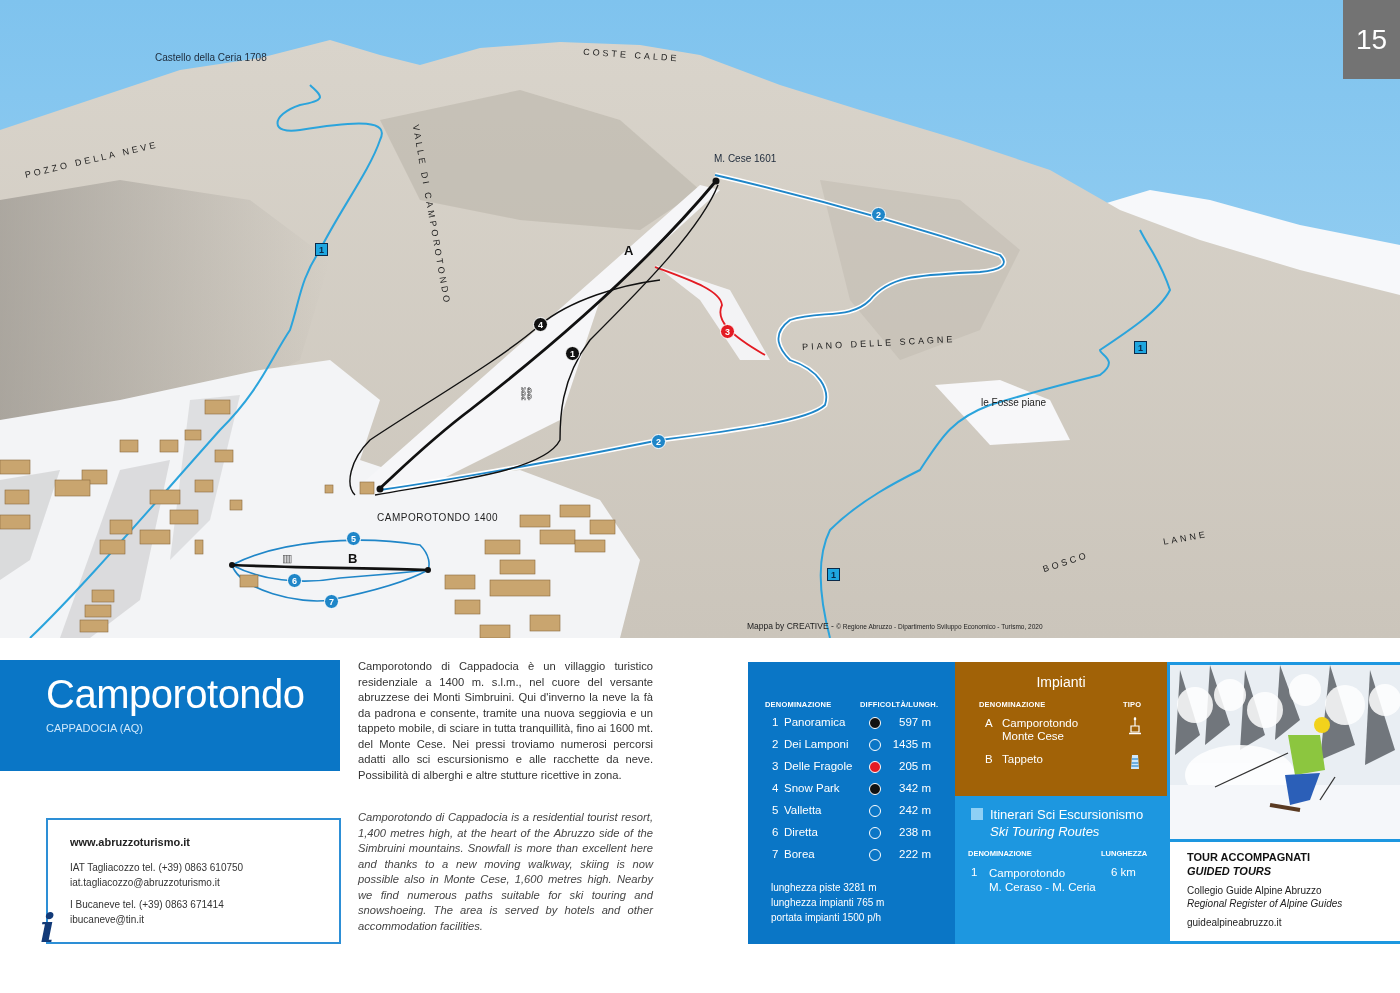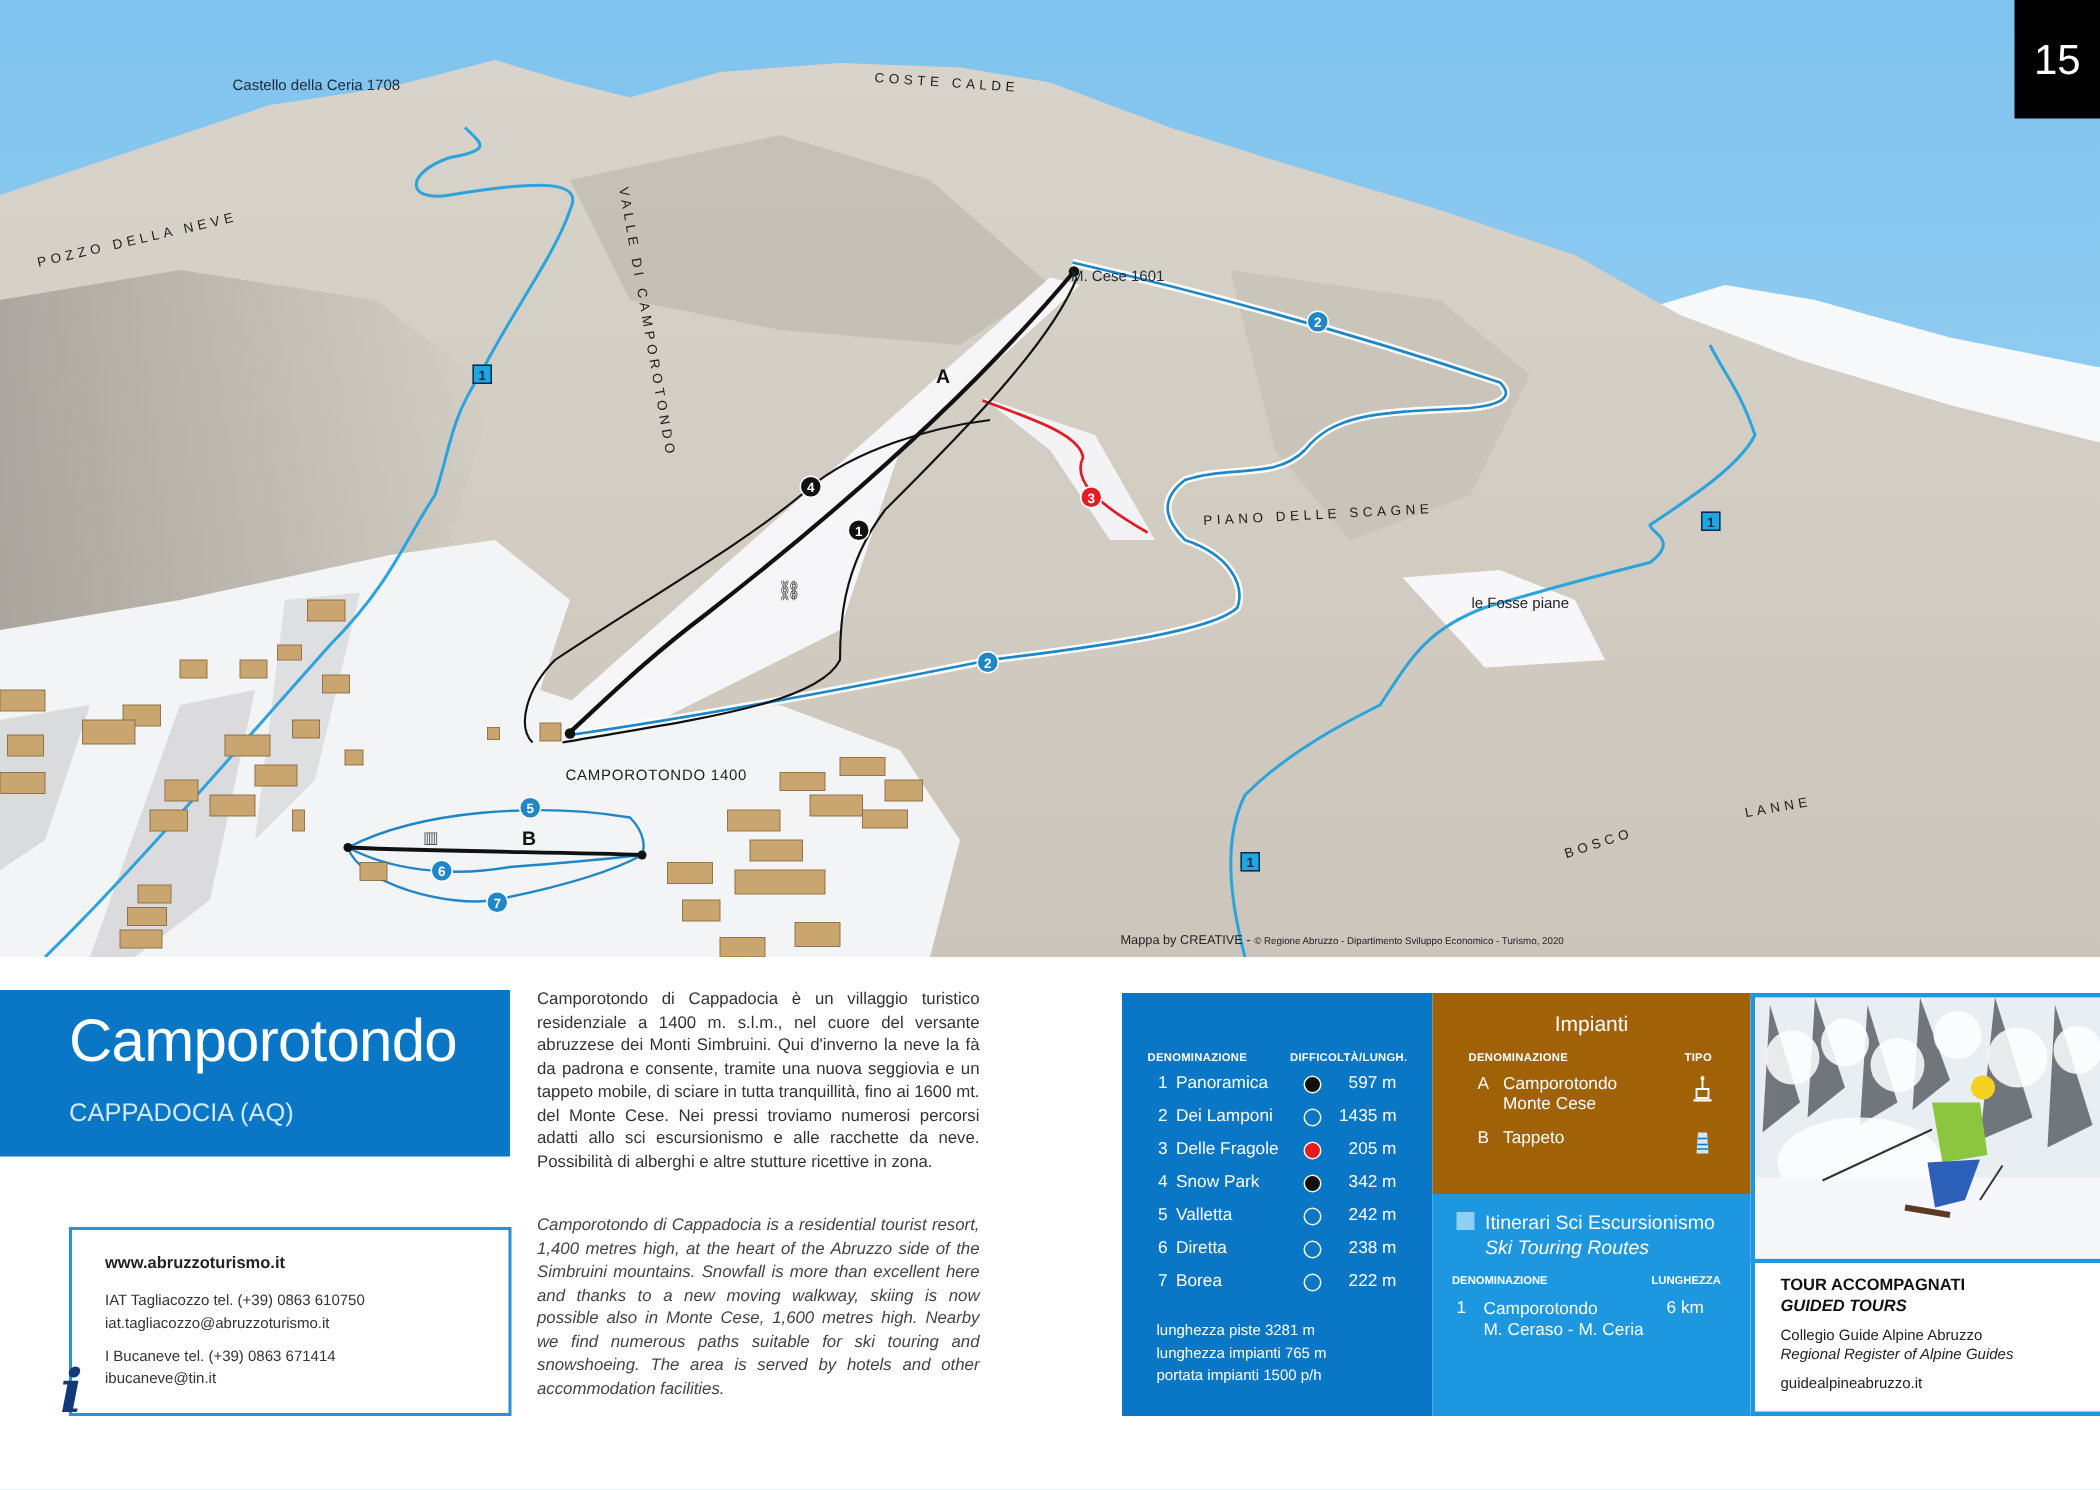--- a/index.html
+++ b/index.html
@@ -2,39 +2,39 @@
 <html><head>
 <meta charset="utf-8">
 <style>
   * { box-sizing: border-box; margin: 0; padding: 0; }
   html, body { width: 1400px; height: 993px; overflow: hidden; background: #ffffff; }
   body { font-family: "DejaVu Sans", sans-serif; color: #333; position: relative; }
 
   
   .map { position: absolute; left: 0; top: 0; width: 1400px; height: 638px; overflow: hidden; background: #8fcbf0; }
   .map svg.terrain { position: absolute; left: 0; top: 0; }
-  .page-num { position: absolute; right: 0; top: 0; width: 57px; height: 79px; background: #000000; color: #fff;
+  .page-num { position: absolute; right: 0; top: 0; width: 57px; height: 79px; background: #737373; color: #fff;
               font-family: "Liberation Sans", sans-serif; font-size: 28px; display: flex; align-items: center; justify-content: center; }
   .map-label { position: absolute; font-family: "Liberation Sans", sans-serif; color: #1d1d1d; white-space: nowrap; }
   .lbl-peak { font-size: 10px; color: #1d2a3a; }
   .lbl-spaced { font-size: 9px; letter-spacing: 3px; text-transform: uppercase; }
   .lbl-village { font-size: 10px; letter-spacing: 0.5px; }
   .credits { position: absolute; left: 747px; top: 621px; font-size: 8.5px; font-family: "Liberation Sans", sans-serif; color: #222; }
   .credits .small { font-size: 6.5px; }
 
   .badge-circle { position: absolute; width: 15px; height: 15px; border-radius: 50%; color: #fff; font-size: 9px; font-weight: bold;
                   font-family: "Liberation Sans", sans-serif; display: flex; align-items: center; justify-content: center; border: 1px solid #fff; }
   .badge-square { position: absolute; width: 13px; height: 13px; background: #1ea6e0; color: #0a2a4a; font-size: 9px; font-weight: bold;
                   font-family: "Liberation Sans", sans-serif; display: flex; align-items: center; justify-content: center; border: 1px solid #0a2a4a; }
   .lift-letter { position: absolute; font-family: "Liberation Sans", sans-serif; font-weight: bold; font-size: 13px; color: #111; }
 
   
   .title-block { position: absolute; left: 0; top: 660px; width: 340px; height: 111px; background: #0a76c6; }
   .title-block .t-main { position: absolute; left: 46px; top: 12px; font-family: "Liberation Sans", sans-serif; font-size: 40px; color: #fff; font-weight: normal; letter-spacing: -0.5px; }
-  .title-block .t-sub { position: absolute; left: 46px; top: 72px; font-family: "Liberation Sans", sans-serif; font-size: 17px; color: #cfe8fb; }
+  .title-block .t-sub { position: absolute; left: 46px; top: 62px; font-family: "Liberation Sans", sans-serif; font-size: 11px; color: #cfe8fb; }
 
   
   .info-box { position: absolute; left: 46px; top: 818px; width: 295px; height: 126px; border: 2px solid #2d8fd6; background: #fff; }
   .info-box .url { position: absolute; left: 22px; top: 16px; font-weight: bold; font-size: 11px; color: #222; font-family: "Liberation Sans", sans-serif; }
   .info-box .ln { position: absolute; left: 22px; font-size: 10px; color: #333; font-family: "Liberation Sans", sans-serif; }
   .info-i { position: absolute; left: 40px; top: 908px; font-family: "DejaVu Serif", serif; font-style: italic; font-weight: bold; font-size: 40px; color: #123a78; line-height: 1; }
 
   
   .desc { position: absolute; left: 358px; width: 295px; font-family: "Liberation Sans", sans-serif; font-size: 11.2px; line-height: 15.5px; color: #333; text-align: justify; }
   .desc-it { top: 659px; }
@@ -176,21 +176,21 @@
         <rect x="480" y="625" width="30" height="13"></rect>
     </g>
   </svg>
 
   <div class="page-num">15</div>
 
   <span class="map-label lbl-peak" style="left:155px;top:52px;">Castello della Ceria 1708</span>
   <span class="map-label lbl-spaced" style="left:583px;top:50px;transform:rotate(4deg);">COSTE   CALDE</span>
   <span class="map-label lbl-spaced" style="left:25px;top:170px;transform:rotate(-13deg);transform-origin:left;">POZZO DELLA NEVE</span>
   <span class="map-label lbl-spaced" style="left:340px;top:210px;transform:rotate(80deg);">VALLE DI CAMPOROTONDO</span>
-  <span class="map-label lbl-peak" style="left:714px;top:153px;margin-top:26px;">M. Cese 1601</span>
+  <span class="map-label lbl-peak" style="left:714px;top:153px;">M. Cese 1601</span>
   <span class="map-label lbl-spaced" style="left:802px;top:338px;transform:rotate(-3deg);">PIANO DELLE SCAGNE</span>
   <span class="map-label lbl-peak" style="left:981px;top:397px;color:#222;">le Fosse piane</span>
   <span class="map-label lbl-spaced" style="left:1042px;top:557px;transform:rotate(-18deg);">BOSCO</span>
   <span class="map-label lbl-spaced" style="left:1163px;top:533px;transform:rotate(-10deg);">LANNE</span>
   <span class="map-label lbl-village" style="left:377px;top:512px;">CAMPOROTONDO 1400</span>
 
   <span class="lift-letter" style="left:624px;top:243px;">A</span>
   <span class="lift-letter" style="left:348px;top:551px;">B</span>
   <span class="map-label" style="left:518px;top:386px;font-size:13px;">⛓</span>
   <span class="map-label" style="left:282px;top:552px;font-size:11px;color:#555;">▥</span>

